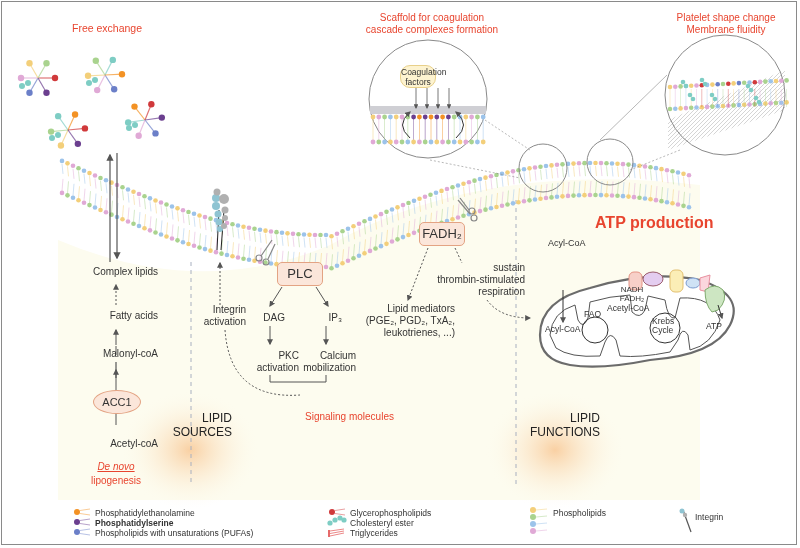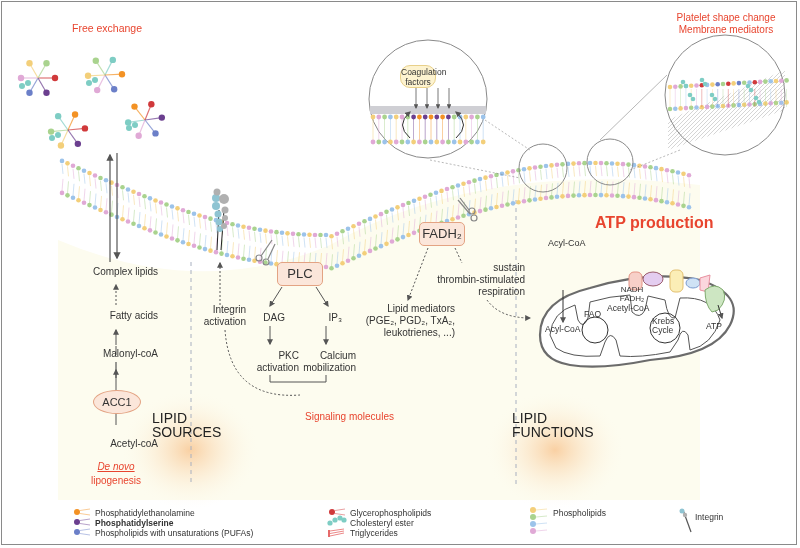--- a/index.html
+++ b/index.html
@@ -1,21 +1,21 @@
 <!DOCTYPE html>
 <html><head>
 <meta charset="utf-8">
 <style>
   html,body{margin:0;padding:0;background:#fff;}
   body{width:800px;height:548px;position:relative;overflow:hidden;font-family:"Liberation Sans",sans-serif;}
   .frame{position:absolute;left:1px;top:1px;width:796px;height:544px;border:1px solid #8a8a8a;box-sizing:border-box;}
   .abs{position:absolute;}
   .red{color:#e8452f;}
   .txt{font-size:10px;color:#333;text-align:right;line-height:12px;}
-  .big{font-size:14px;color:#222;text-align:left;line-height:14px;}
+  .big{font-size:12px;color:#222;text-align:right;line-height:14px;}
   .box{position:absolute;border:1px solid #e3a383;background:#fbe6da;border-radius:5px;font-size:13px;color:#333;text-align:center;}
   .legend-item{position:absolute;font-size:8.5px;color:#333;line-height:10px;white-space:nowrap;}
   svg{position:absolute;left:0;top:0;}
 </style>
 </head>
 <body>
 
 <div class="frame"></div>
 
 <svg width="800" height="548">
@@ -824,24 +824,26 @@
       <circle cx="155.49256592445965" cy="133.37557700889454" r="3.2" fill="#6b7fc8"></circle>
       <line x1="145" y1="120" x2="138.66269348225205" y2="135.7746171459123" stroke="#e0a9d6" stroke-width="1.2" opacity="0.7"></line>
       <circle cx="138.66269348225205" cy="135.7746171459123" r="3.2" fill="#e0a9d6"></circle>
       <circle cx="135" cy="125" r="3" fill="#7ecdc4"></circle>
       <circle cx="129" cy="128" r="3" fill="#7ecdc4"></circle>
     </g>
 </svg>
 
 <div class="abs red" style="left:72px;top:22px;font-size:10.5px;">Free exchange</div>
 <div class="abs red" style="left:352px;top:12px;width:160px;font-size:10px;text-align:center;line-height:12px;">
+  <div>Scaffold for coagulation</div>
+  <div>cascade complexes formation</div>
 </div>
 <div class="abs red" style="left:660px;top:12px;width:132px;font-size:10px;text-align:center;line-height:12px;">
   <div>Platelet shape change</div>
-  <div>Membrane mediators</div>
+  <div>Membrane fluidity</div>
 </div>
 <div class="abs red" style="left:595px;top:214px;font-size:16px;font-weight:bold;">ATP production</div>
 <div class="abs red" style="left:305px;top:411px;font-size:10px;">Signaling molecules</div>
 <div class="abs red" style="left:80px;top:460px;width:72px;font-size:10px;text-align:center;line-height:14px;">
   <div style="font-style:italic;text-decoration:underline;">De novo</div>
   <div>lipogenesis</div>
 </div>
 
 <div class="abs big" style="left:152px;top:411px;width:80px;">
   <div>LIPID</div>

